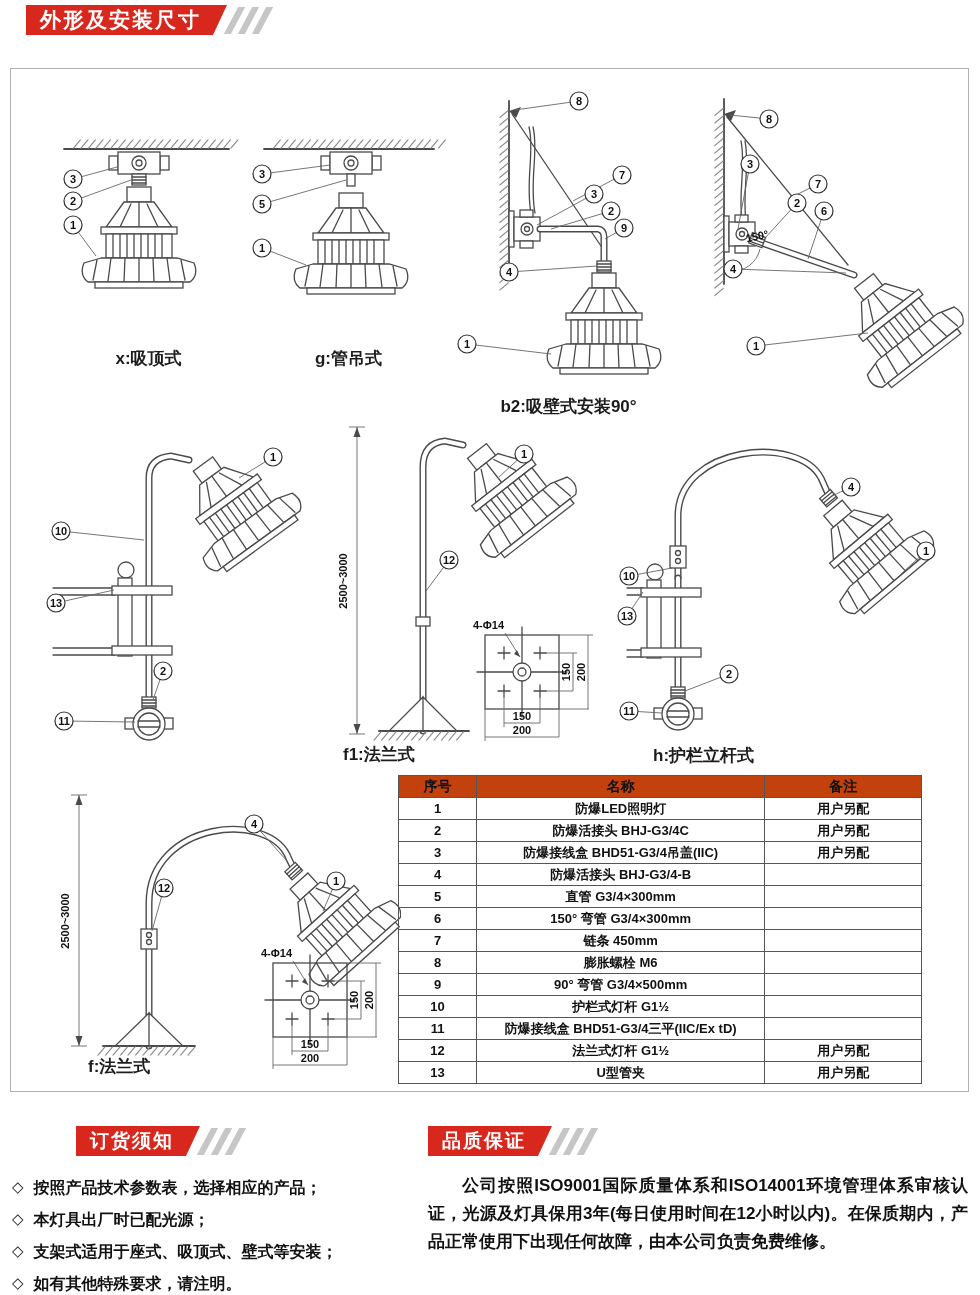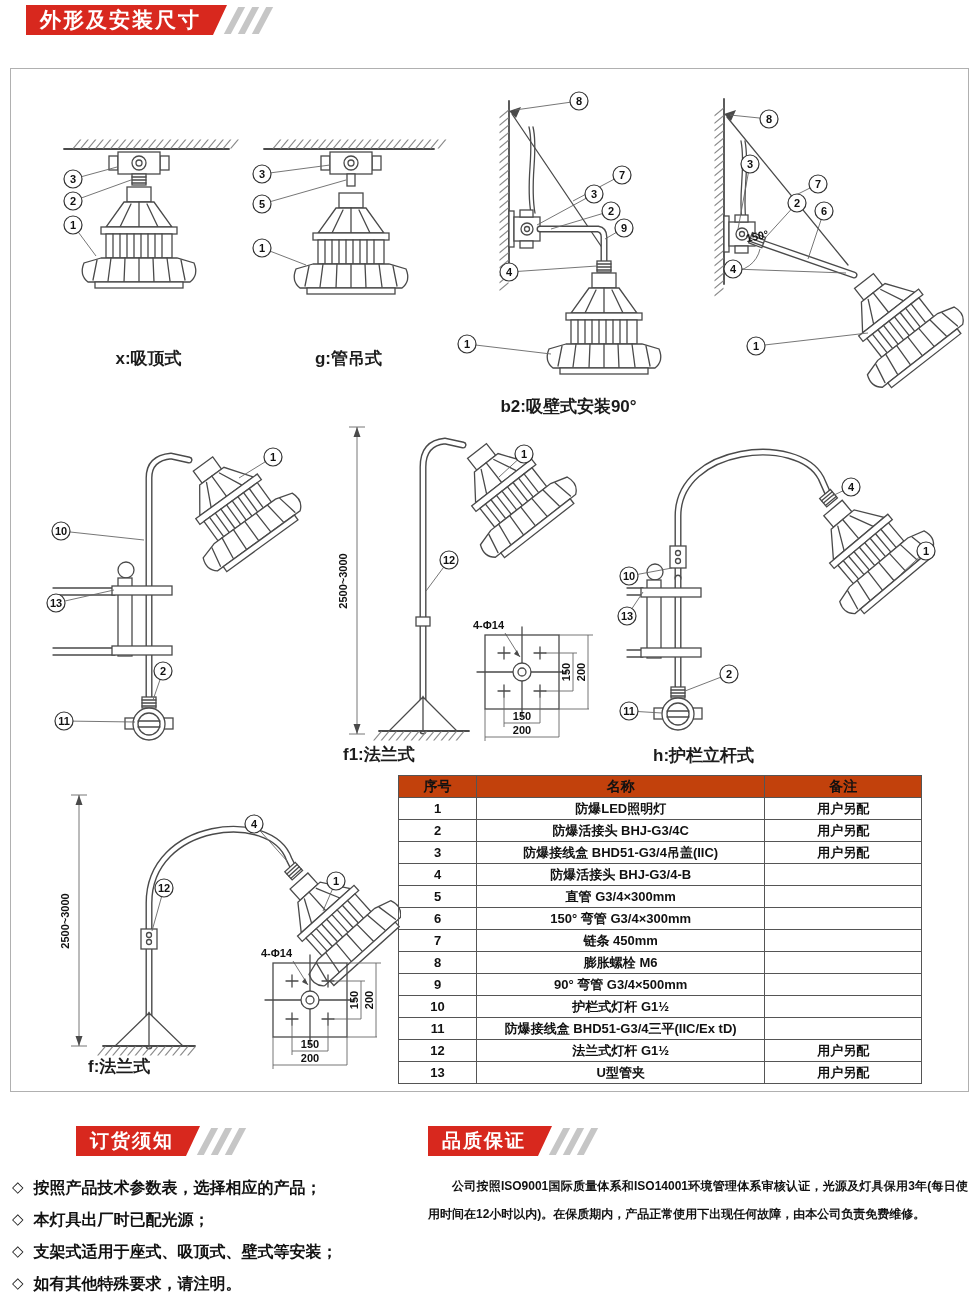--- a/index.html
+++ b/index.html
@@ -45,21 +45,21 @@
   td.c-no{width:70px;text-align:center;}
   td.c-name{width:283px;text-align:center;padding-left:12px;}
   td.c-rm{width:150px;text-align:center;}
 
   
   .order-list{position:absolute;left:12px;top:1178px;width:400px;}
   .order-item{display:flex;align-items:flex-start;margin-bottom:11px;
               font-size:16px;font-weight:bold;color:#111;}
   .order-item .bullet{margin-right:10px;font-size:15px;}
   .quality-text{position:absolute;left:428px;top:1172px;width:540px;
-                font-size:12px;font-weight:bold;line-height:28px;color:#111;
+                font-size:17px;font-weight:bold;line-height:28px;color:#111;
                 text-align:justify;text-indent:2em;margin:0;}
 </style>
 </head>
 <body>
 
 <svg width="0" height="0" style="position:absolute" aria-hidden="true">
   <defs>
     <g id="lampF">
       <rect class="fw" x="-12" y="0" width="24" height="15"></rect>
       <path class="fw" d="M-15,15 L15,15 L33,40 L-33,40 Z"></path>

